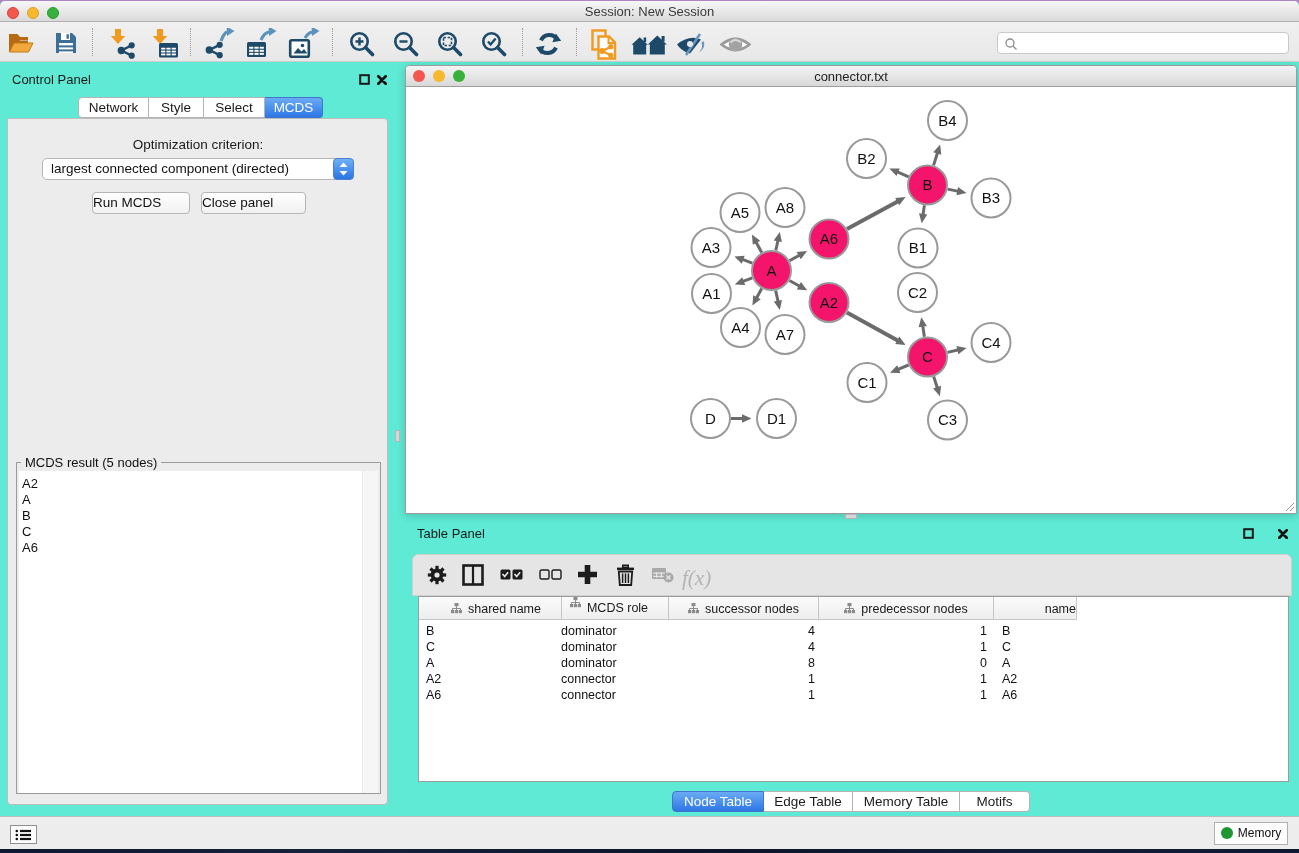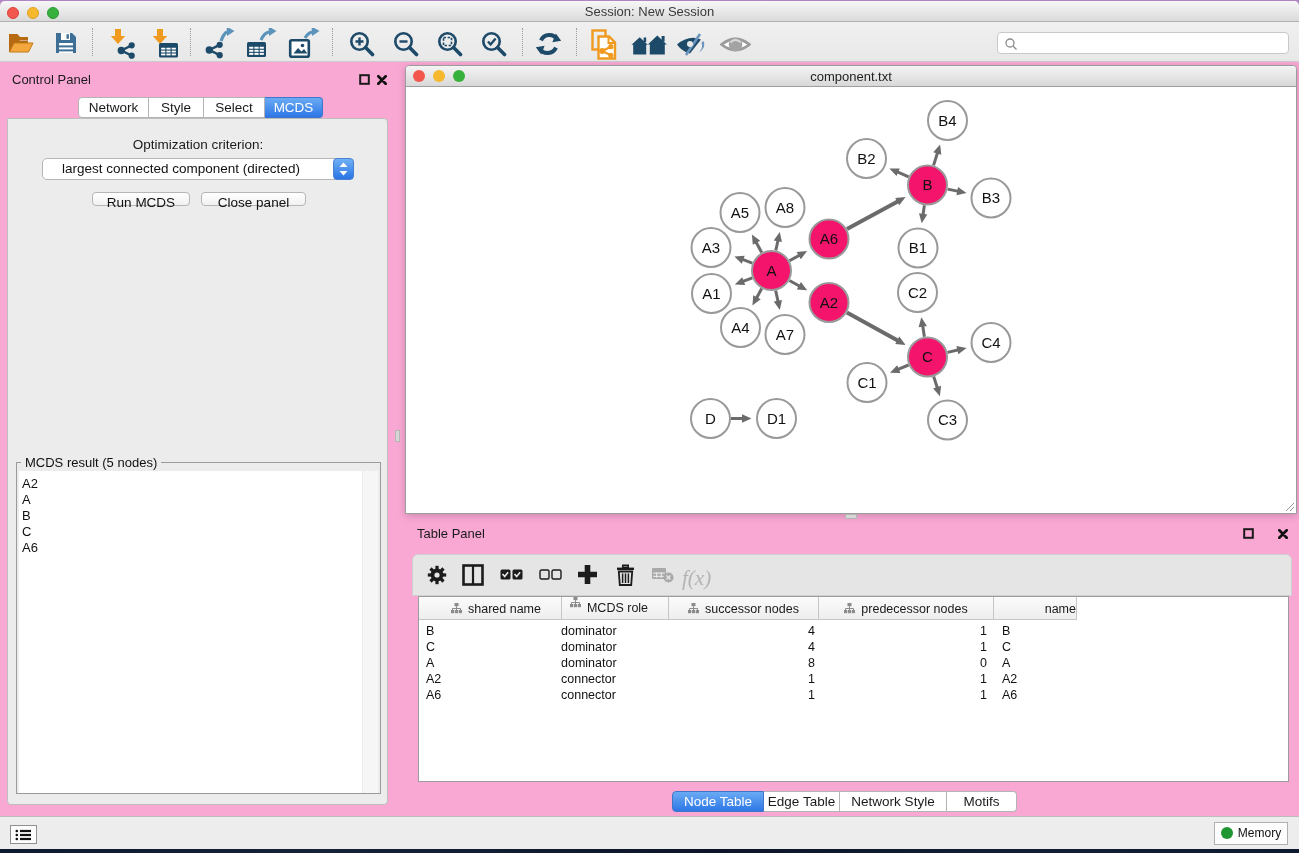--- a/index.html
+++ b/index.html
@@ -1,35 +1,35 @@
 <!DOCTYPE html>
 <html><head><meta charset="utf-8"><style>
 *{margin:0;padding:0;box-sizing:border-box}
 html,body{width:1299px;height:853px;overflow:hidden}
 body{font-family:"Liberation Sans",sans-serif;background:linear-gradient(90deg,#0e1830 0%,#16213a 25%,#0c1527 55%,#131e36 80%,#0e1830 100%);position:relative}
 .abs{position:absolute}
 #purple{left:0;top:0;width:1299px;height:4px;background:#ad86c2}
-#app{left:0;top:1px;width:1299px;height:848px;background:#f9a8d4;border-radius:5px 5px 0 0}
+#app{left:0;top:1px;width:1299px;height:848px;background:#5eead4;border-radius:5px 5px 0 0}
 #titlebar{left:0;top:0;width:1299px;height:21px;background:linear-gradient(#f7f7f7,#dadada);border-bottom:1px solid #b2b2b2;border-radius:5px 5px 0 0}
 .tl{width:12px;height:12px;border-radius:50%;top:5.5px}
 #title{width:100%;text-align:center;top:3px;font-size:13px;color:#3a3a3a}
 #toolbar{left:0;top:21px;width:1299px;height:40px;background:linear-gradient(#f0f0f0,#e8e8e8);border-bottom:1px solid #cccccc}
 .sep{top:6px;height:28px;width:1px;border-left:1px dotted #9c9c9c}
 #searchbox{left:997px;top:10px;width:292px;height:22px;background:#fff;border:1px solid #c9c9c9;border-radius:4px}
 #cpanel-title{left:12px;top:71px;font-size:13px;color:#1a1a1a}
 .winbtn{top:73px;color:#222}
 #tabs{left:78px;top:96px;height:21px;display:flex;font-size:13.5px}
 .tab{border:1px solid #b4b4b4;border-left:none;background:#fff;color:#1a1a1a;text-align:center;line-height:19px;height:21px}
 .tab.first{border-left:1px solid #b4b4b4;border-radius:4px 0 0 4px}
 .tab.sel{background:linear-gradient(#6babf4,#2d77e6);color:#fff;border-color:#3f76c9;border-radius:0 4px 4px 0}
 #subpanel{left:7px;top:117px;width:381px;height:687px;background:#ececec;border:1px solid #bdbdbd;border-radius:0 4px 4px 4px}
 #optlabel{left:0;top:136px;width:396px;text-align:center;font-size:13.5px;color:#1a1a1a}
-#dropdown{left:42px;top:157px;width:312px;height:22px;background:#fff;border:1px solid #b6b6b6;border-radius:5px;font-size:13.5px;line-height:20px;padding-left:19px;color:#111}
+#dropdown{left:42px;top:157px;width:312px;height:22px;background:#fff;border:1px solid #b6b6b6;border-radius:5px;font-size:13.5px;line-height:20px;padding-left:8px;color:#111}
 #ddbtn{right:-1px;top:-1px;width:21px;height:22px;background:linear-gradient(#70b1f6,#2a74e4);border-radius:4px;border:1px solid #4a80d0}
-.btn{height:14px;background:linear-gradient(#ffffff,#f1f1f1);border:1px solid #b6b6b6;border-radius:4px;font-size:13.5px;text-align:center;line-height:20px;color:#111}
+.btn{height:22px;background:linear-gradient(#ffffff,#f1f1f1);border:1px solid #b6b6b6;border-radius:4px;font-size:13.5px;line-height:20px;color:#111}
 #fieldset{left:16px;top:461px;width:365px;height:332px;border:1px solid #9a9a9a;background:#ececec}
 #fslegend{left:21px;top:454px;background:#ececec;padding:0 4px;font-size:13px;color:#111}
 #fslist{left:2px;top:8px;width:359px;height:322px;background:#fff;font-size:13px;line-height:16px;padding:5px 0 0 3px;color:#111}
 #fsscroll{right:2px;top:8px;width:16px;height:322px;background:#f6f6f6;border-left:1px solid #ececec}
 #netwin{left:405px;top:64px;width:892px;height:449px;background:#fff;border:1px solid #9c9c9c;box-shadow:0 2px 8px rgba(0,0,0,0.18);border-radius:4px 4px 0 0}
 #nettitle{left:0;top:0;width:890px;height:21px;background:linear-gradient(#f4f4f4,#d8d8d8);border-bottom:1px solid #9e9e9e;border-radius:4px 4px 0 0}
 #tpanel-title{left:417px;top:525px;font-size:13px;color:#1a1a1a}
 #ttoolbar{left:412px;top:553px;width:880px;height:42px;background:#e5e5e5;border:1px solid #d0d0d0;border-radius:6px 6px 0 0}
 #ttable{left:418px;top:595px;width:871px;height:186px;background:#fff;border:1px solid #9c9c9c}
 #thead{left:0;top:0;width:658px;height:23px;background:linear-gradient(#fbfbfb,#eeeeee);border-bottom:1px solid #c6c6c6}
@@ -218,21 +218,21 @@
 <div id="fieldset" class="abs">
       <div id="fslist" class="abs">A2<br>A<br>B<br>C<br>A6</div>
       <div id="fsscroll" class="abs"></div>
     </div>
 <div id="fslegend" class="abs">MCDS result (5 nodes)</div>
 <div id="netwin" class="abs">
 <div id="nettitle" class="abs">
 <div class="tl abs" style="left:7px;top:4px;background:#f2564d"></div>
 <div class="tl abs" style="left:27px;top:4px;background:#f6b82d"></div>
 <div class="tl abs" style="left:47px;top:4px;background:#38b13c"></div>
-<div class="abs" style="width:100%;text-align:center;top:3px;font-size:13px;color:#222">component.txt</div>
+<div class="abs" style="width:100%;text-align:center;top:3px;font-size:13px;color:#222">connector.txt</div>
 </div>
 <svg style="position:absolute;left:0;top:21px" width="890" height="425" viewBox="406 86 890 425" font-family="Liberation Sans, sans-serif">
 <line x1="752.4" y1="276.8" x2="742.3" y2="280.7" stroke="#6b6b6b" stroke-width="3"></line>
 <polygon points="734.8,283.6 742.2,276.2 745.2,284.1" fill="#6b6b6b"></polygon>
 <line x1="752.3" y1="262.2" x2="741.8" y2="258.2" stroke="#6b6b6b" stroke-width="3"></line>
 <polygon points="734.4,255.4 744.7,254.8 741.8,262.7" fill="#6b6b6b"></polygon>
 <line x1="761.7" y1="287.5" x2="756.3" y2="297.5" stroke="#6b6b6b" stroke-width="3"></line>
 <polygon points="752.4,304.5 753.3,294.2 760.7,298.2" fill="#6b6b6b"></polygon>
 <line x1="761.7" y1="251.5" x2="755.7" y2="240.5" stroke="#6b6b6b" stroke-width="3"></line>
 <polygon points="751.9,233.5 760.2,239.8 752.8,243.8" fill="#6b6b6b"></polygon>
@@ -441,22 +441,22 @@
 <div class="row abs" style="left:400px;top:74px;width:168px;text-align:right">1</div>
 <div class="row abs" style="left:583px;top:74px;width:80px">A2</div>
 <div class="row abs" style="left:7px;top:90px;width:120px">A6</div>
 <div class="row abs" style="left:142px;top:90px;width:110px">connector</div>
 <div class="row abs" style="left:250px;top:90px;width:146px;text-align:right">1</div>
 <div class="row abs" style="left:400px;top:90px;width:168px;text-align:right">1</div>
 <div class="row abs" style="left:583px;top:90px;width:80px">A6</div>
 </div>
 <div id="btabs" class="abs">
 <div class="tab first sel" style="width:92px;border-radius:4px 0 0 4px">Node Table</div>
-<div class="tab" style="width:76px">Edge Table</div>
-<div class="tab" style="width:107px">Network Style</div>
+<div class="tab" style="width:89px">Edge Table</div>
+<div class="tab" style="width:107px">Memory Table</div>
 <div class="tab" style="width:70px;border-radius:0 4px 4px 0">Motifs</div>
 </div>
 <div id="statusbar" class="abs"></div>
     <div class="abs" style="left:395px;top:429px;width:5px;height:12px;background:#d6d6d6;border:1px solid #b5b5b5"></div>
     <div class="abs" style="left:845px;top:513px;width:12px;height:5px;background:#d6d6d6;border:1px solid #b5b5b5"></div>
 <div id="listbtn" class="abs">
       <svg style="position:absolute;left:4px;top:2.5px" width="17" height="12" viewBox="0 0 17 12">
         <circle cx="1.8" cy="2" r="1.3" fill="#111"></circle>
         <circle cx="1.8" cy="6" r="1.3" fill="#111"></circle>
         <circle cx="1.8" cy="10" r="1.3" fill="#111"></circle>

